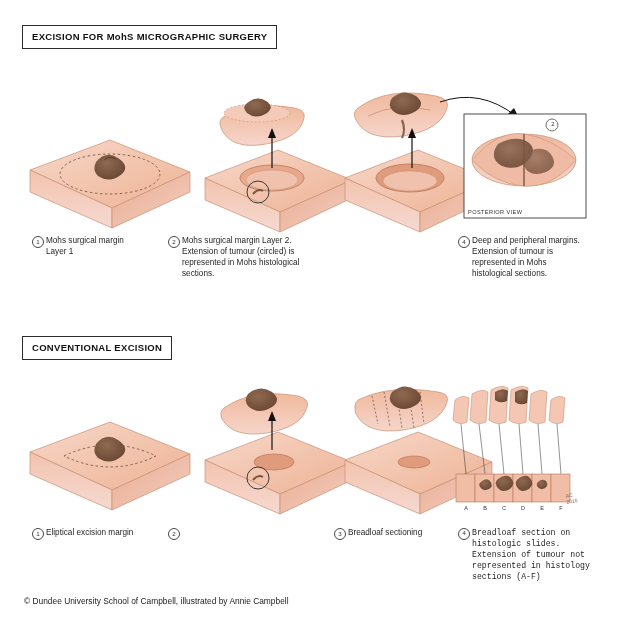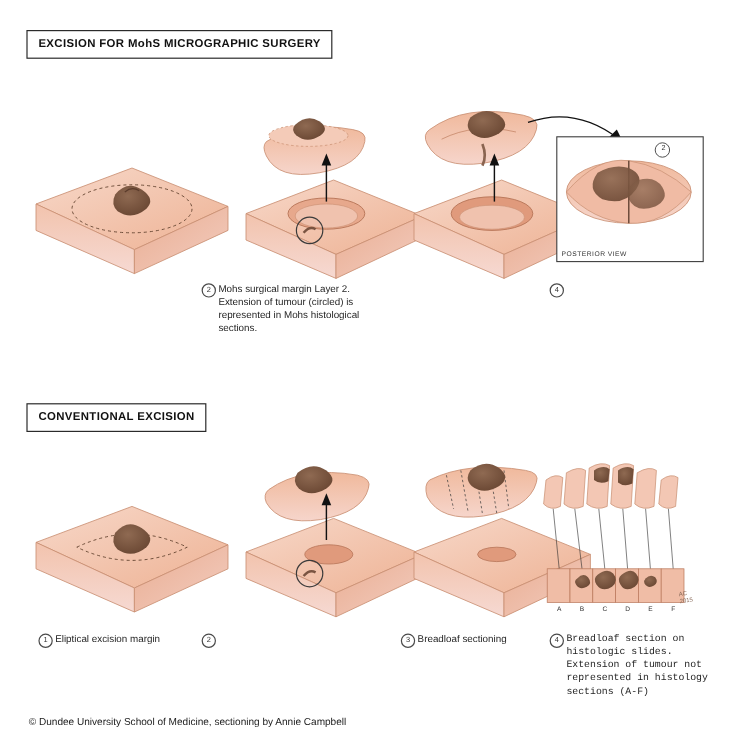--- a/index.html
+++ b/index.html
@@ -260,29 +260,34 @@
       <path d="M498,479 q8,-6 13,-1 q5,6 -1,11 q-8,5 -13,-2 q-3,-5 1,-8z" fill="url(#gTum)"></path>
       <path d="M518,479 q8,-6 12,-1 q5,6 -1,11 q-8,5 -12,-2 q-3,-5 1,-8z" fill="url(#gTum)"></path>
       <path d="M538,482 q4,-4 8,-1 q3,4 -1,7 q-5,3 -8,-2 q-1,-2 1,-4z" fill="url(#gTum)"></path>
     </g>
   </svg>
 
   <div class="section-title" id="title-mohs">EXCISION FOR MohS MICROGRAPHIC SURGERY</div>
 
   <div class="section-title" id="title-conv">CONVENTIONAL EXCISION</div>
 
+  <div class="caption" style="left:32px; top:236px; width:110px;">
+    <span class="num">1</span>
+    <span class="txt">Mohs surgical margin Layer 1</span>
+  </div>
 
   <div class="caption" style="left:168px; top:236px; width:135px;">
     <span class="num">2</span>
     <span class="txt">Mohs surgical margin Layer 2. Extension of tumour (circled) is represented in Mohs histological sections.</span>
   </div>
 
 
   <div class="caption" style="left:458px; top:236px; width:128px;">
     <span class="num">4</span>
+    <span class="txt">Deep and peripheral margins. Extension of tumour is represented in Mohs histological sections.</span>
   </div>
 
   <div class="posterior-label" style="left:468px; top:209px;">POSTERIOR VIEW</div>
 
   <div style="position:absolute; left:549px; top:121px; width:8px; text-align:center; font-size:6px; color:#333;">2</div>
 
   <div class="caption" style="left:32px; top:528px; width:128px;">
     <span class="num">1</span>
     <span class="txt">Eliptical excision margin</span>
   </div>
@@ -304,15 +309,15 @@
   <div class="slide-letter" style="left:461px; top:505px;">A</div>
   <div class="slide-letter" style="left:480px; top:505px;">B</div>
   <div class="slide-letter" style="left:499px; top:505px;">C</div>
   <div class="slide-letter" style="left:518px; top:505px;">D</div>
   <div class="slide-letter" style="left:537px; top:505px;">E</div>
   <div class="slide-letter" style="left:556px; top:505px;">F</div>
 
   <div class="signature" style="left:566px; top:492px; white-space:pre;">AC
 2015</div>
 
-  <div class="footer">© Dundee University School of Medicine, sectioning by Annie Campbell</div>
+  <div class="footer">© Dundee University School of Campbell, illustrated by Annie Campbell</div>
 
 </div>
 
 </body></html>

